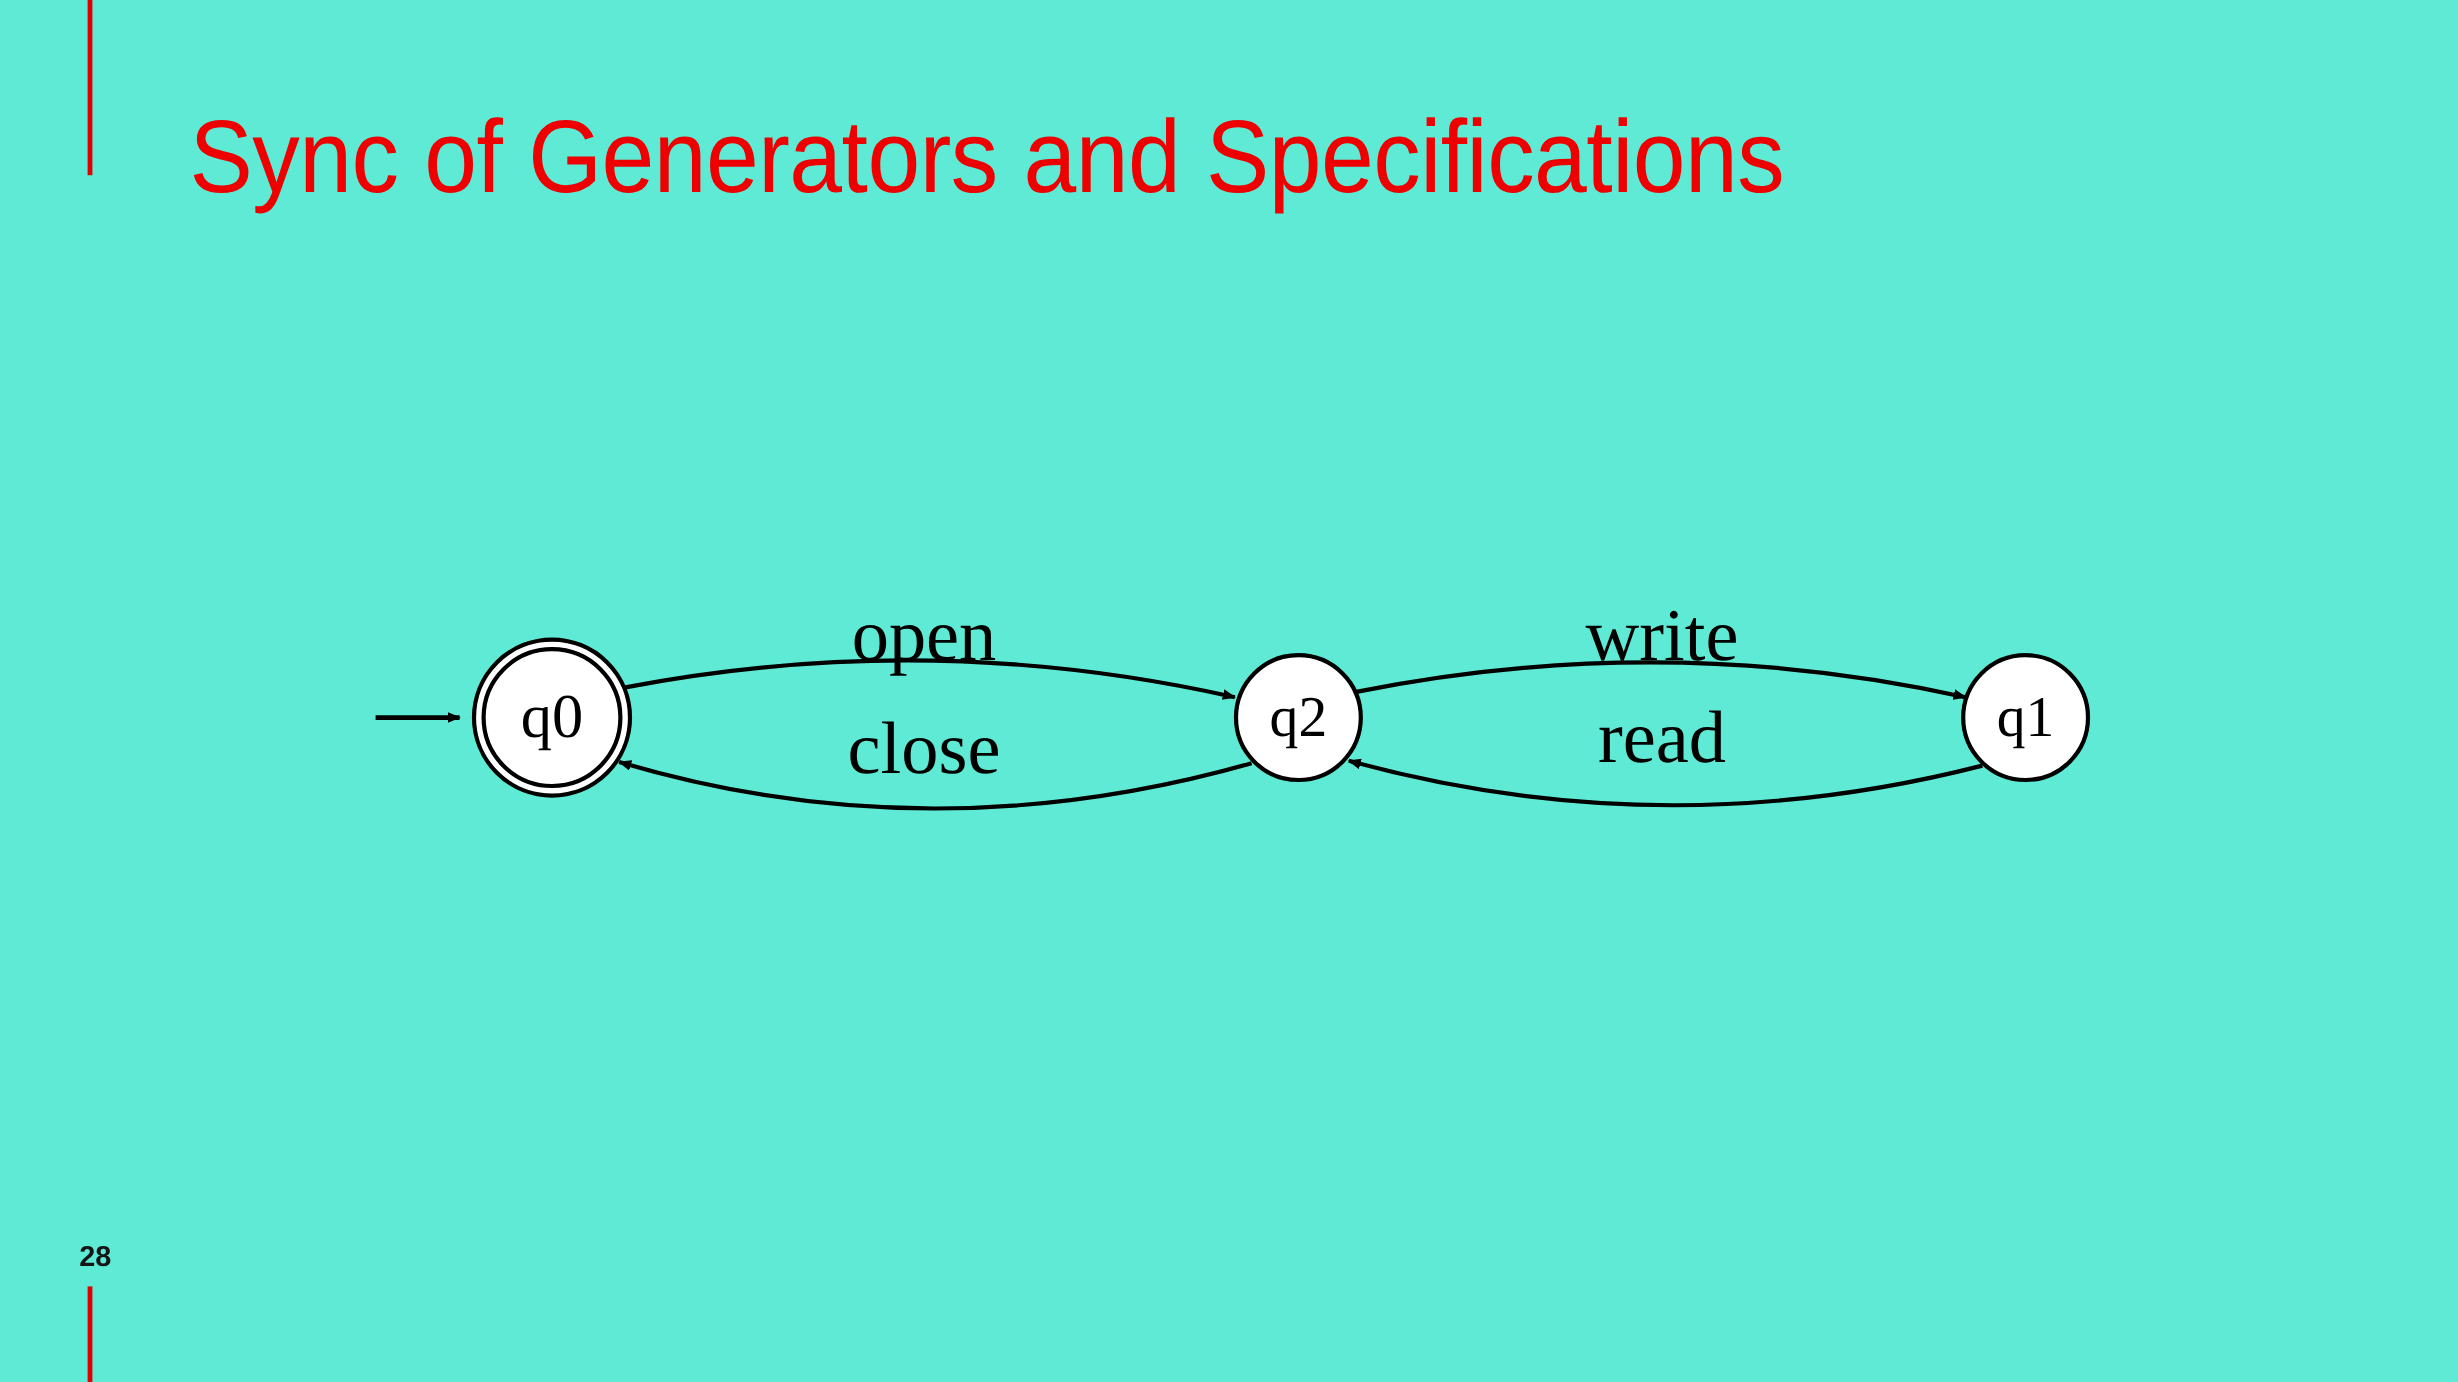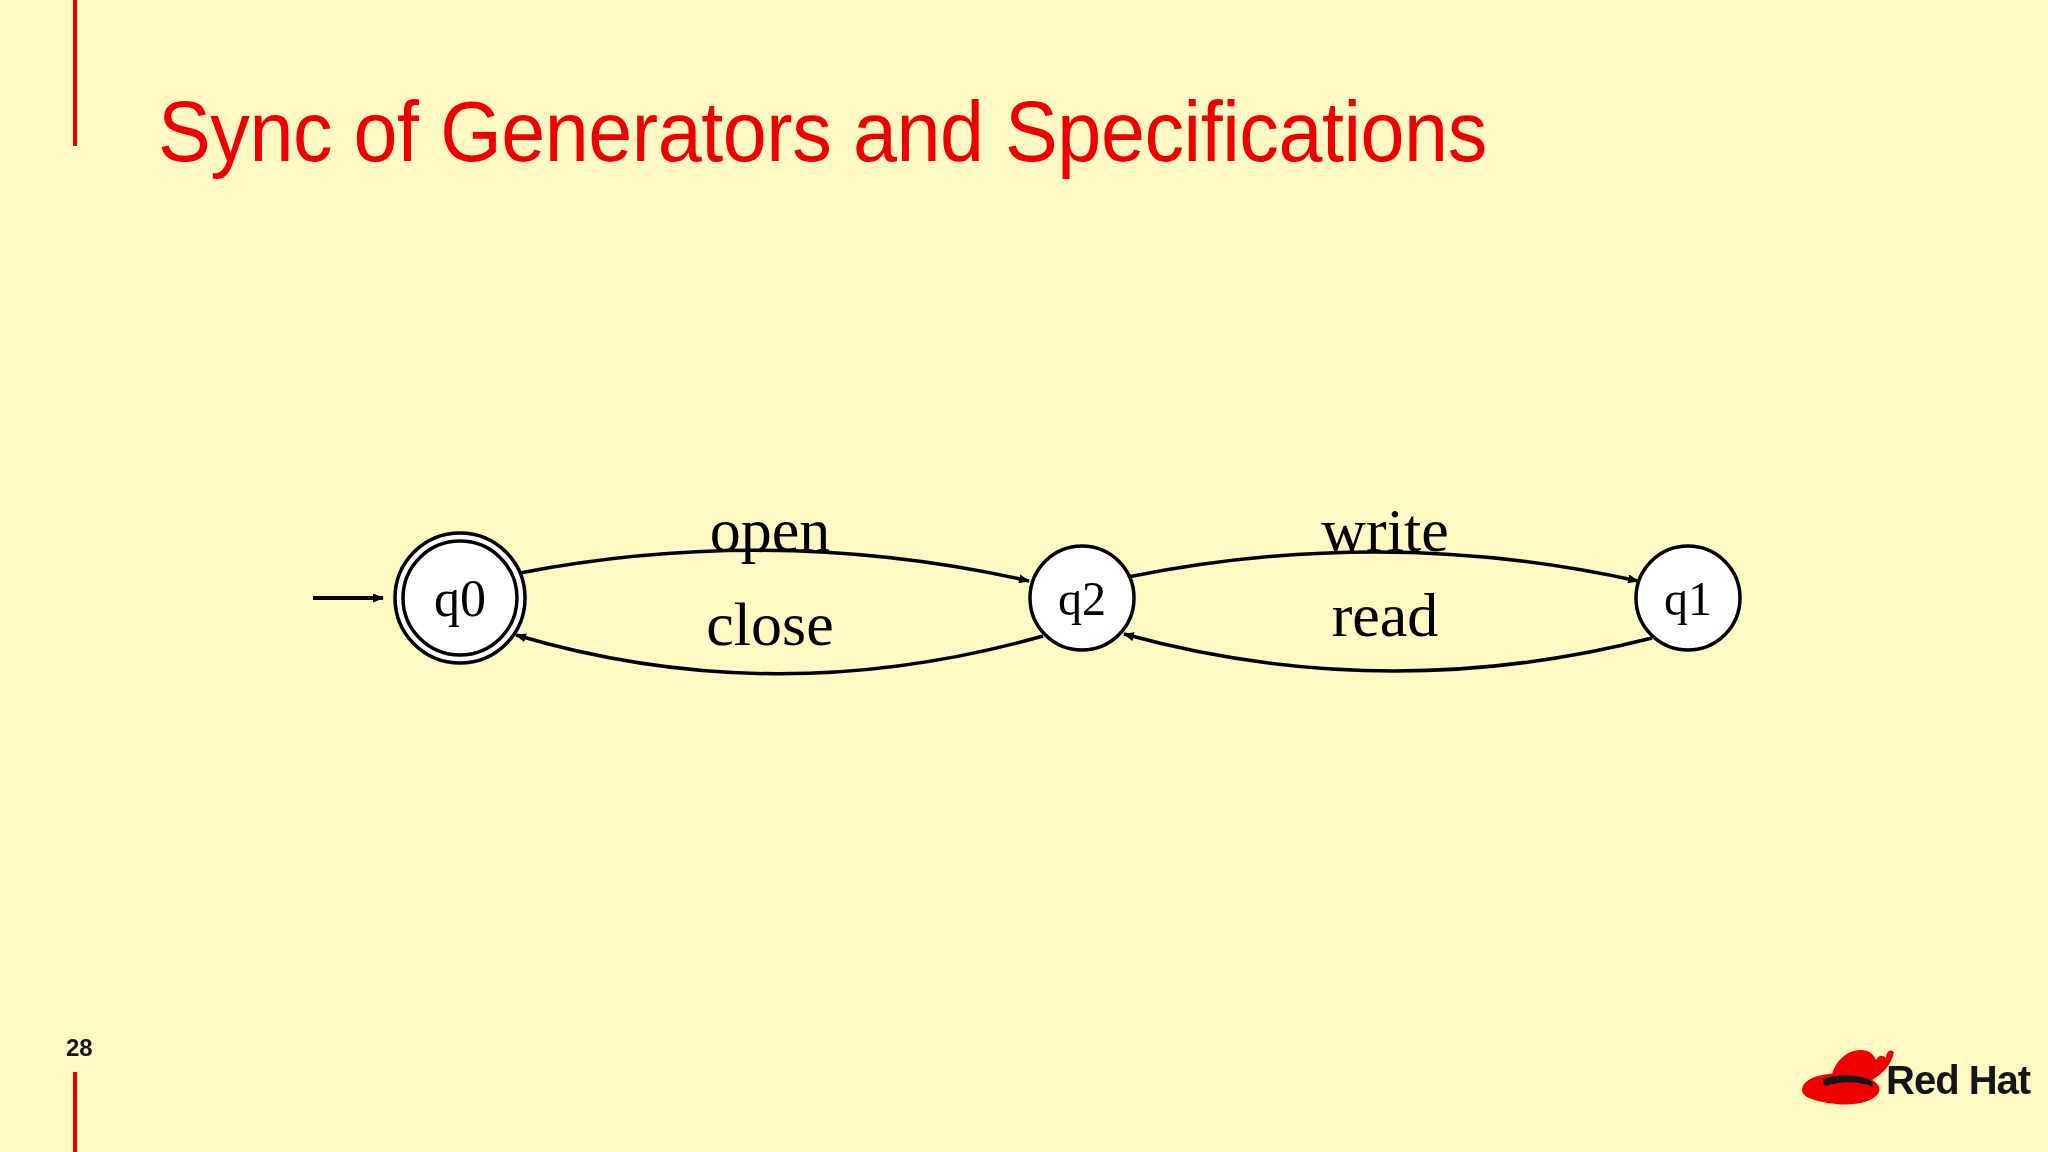--- a/index.html
+++ b/index.html
@@ -12,21 +12,21 @@
     background: #ffffff;
     font-family: "Liberation Sans", sans-serif;
     overflow: hidden;
     position: relative;
   }
   .slide {
     position: absolute;
     left: 0; top: 0;
     width: 2048px;
     height: 1152px;
-    background: #fef9c3;
+    background: #5eead4;
   }
 
   
   .rule-top {
     position: absolute;
     left: 73px;
     top: 0px;
     width: 4px;
     height: 146px;
     background: #e00000;
@@ -153,25 +153,14 @@
 
     <text x="770" y="624" text-anchor="middle" dominant-baseline="central" font-family="Liberation Serif, serif" font-size="62" fill="#000000">close</text>
 
     <text x="1385" y="530" text-anchor="middle" dominant-baseline="central" font-family="Liberation Serif, serif" font-size="62" fill="#000000">write</text>
 
     <text x="1385" y="615" text-anchor="middle" dominant-baseline="central" font-family="Liberation Serif, serif" font-size="62" fill="#000000">read</text>
   </svg>
 
   <div class="page-number">28</div>
 
-  <div class="logo">
-    <svg width="218" height="82" viewBox="0 0 218 82" xmlns="http://www.w3.org/2000/svg">
-
-      <path d="M36 50 C36 26 52 12 66 12 C76 12 80 17 82 22 C84 18 88 16 92 20 C92 14 96 10 100 14 C98 24 92 32 84 38 C76 44 66 48 58 50 Z" fill="#ee0000"></path>
-
-      <path d="M8 52 C8 44 18 38 34 36 C48 34 64 36 74 40 C84 44 88 50 84 56 C78 64 60 68 42 66 C24 64 8 60 8 52 Z" fill="#ee0000"></path>
-
-      <path d="M30 41 C42 36 60 36 74 41 C78 43 80 46 79 49 C66 43 46 43 32 48 C29 46 28 43 30 41 Z" fill="#151515"></path>
-    </svg>
-    <div class="logo-text">Red Hat</div>
-  </div>
 
 </div>
 
 </body></html>

